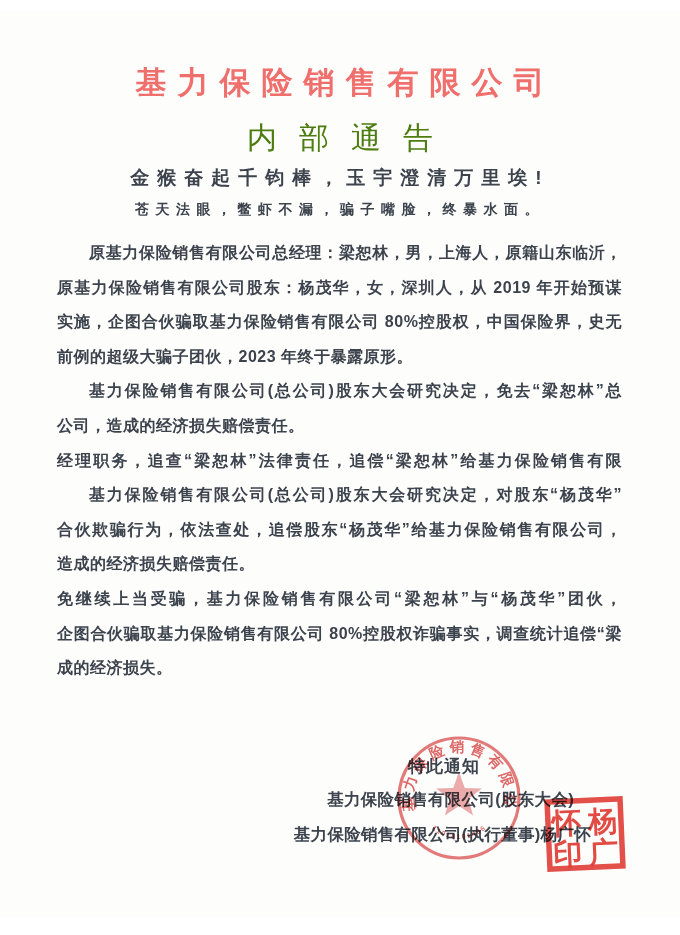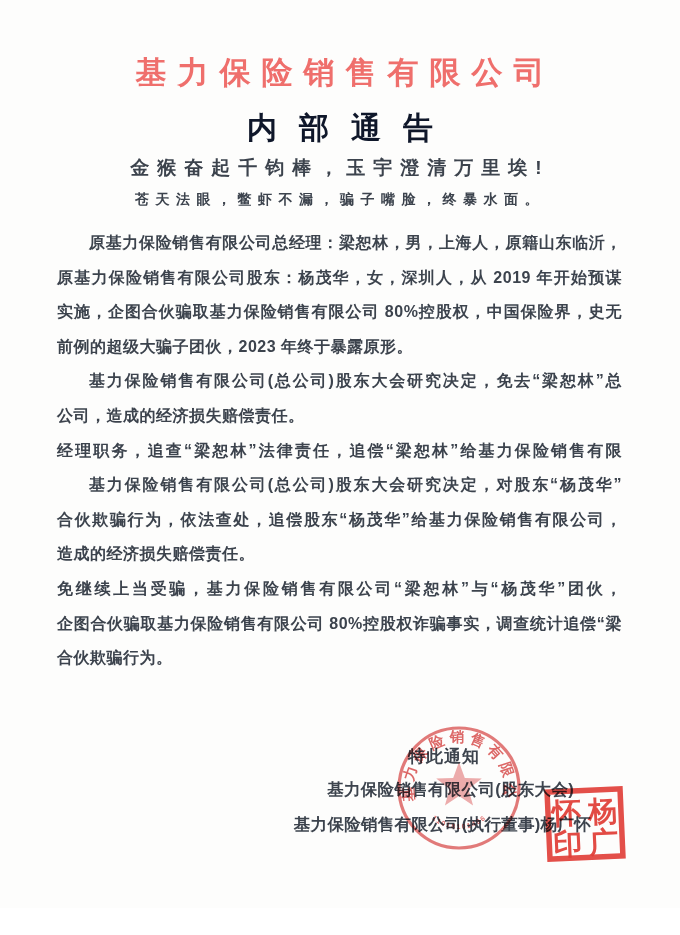--- a/index.html
+++ b/index.html
@@ -3,33 +3,34 @@
 <meta charset="utf-8">
 <style>
   html,body{margin:0;padding:0;}
   .page{
     position:relative;
     width:680px;height:908px;
     background:#fdfdfc;
     overflow:hidden;
     font-family:"Liberation Sans","DejaVu Sans",sans-serif;
     color:#3c434d;
+    margin-top:10px;
   }
   
   .title1{
     position:absolute;top:52px;left:0;width:100%;
     text-align:center;
     font-size:31px;font-weight:700;letter-spacing:11px;text-indent:11px;
     color:#ef6f6c;
   }
   .title2{
     position:absolute;top:108px;left:0;width:100%;
     text-align:center;
-    font-size:30px;font-weight:700;letter-spacing:22px;text-indent:22px;
-    color:#0f172a;
+    font-size:30px;font-weight:400;letter-spacing:22px;text-indent:22px;
+    color:#4d7c0f;
   }
   
   .slogan1{
     position:absolute;top:155px;left:0;width:100%;
     text-align:center;font-size:19px;font-weight:700;letter-spacing:8px;
   }
   .slogan2{
     position:absolute;top:191px;left:0;width:100%;
     text-align:center;font-size:14px;font-weight:700;letter-spacing:6.5px;
   }
@@ -89,21 +90,21 @@
     <div class="ln">实施，企图合伙骗取基力保险销售有限公司 80%控股权，中国保险界，史无</div>
     <div class="ln end">前例的超级大骗子团伙，2023 年终于暴露原形。</div>
     <div class="ln ind">基力保险销售有限公司(总公司)股东大会研究决定，免去“梁恕林”总</div>
     <div class="ln end">公司，造成的经济损失赔偿责任。</div>
     <div class="ln">经理职务，追查“梁恕林”法律责任，追偿“梁恕林”给基力保险销售有限</div>
     <div class="ln ind">基力保险销售有限公司(总公司)股东大会研究决定，对股东“杨茂华”</div>
     <div class="ln">合伙欺骗行为，依法查处，追偿股东“杨茂华”给基力保险销售有限公司，</div>
     <div class="ln end">造成的经济损失赔偿责任。</div>
     <div class="ln">免继续上当受骗，基力保险销售有限公司“梁恕林”与“杨茂华”团伙，</div>
     <div class="ln">企图合伙骗取基力保险销售有限公司 80%控股权诈骗事实，调查统计追偿“梁</div>
-    <div class="ln end">合伙欺骗行为。</div>
+    <div class="ln end">成的经济损失。</div>
   </div>
 
   <div class="sig sig-closing">特此通知</div>
   <div class="sig sig-org1">基力保险销售有限公司(股东大会)</div>
   <div class="sig sig-org2">基力保险销售有限公司(执行董事)杨广怀</div>
 
   <svg class="round-seal" viewBox="0 0 130 130" xmlns="http://www.w3.org/2000/svg">
     <defs>
       <path id="arcTop" d="M 21.8 80.7 A 46 46 0 1 1 108.2 80.7"></path>
       <path id="arcBottom" d="M 33.6 91.4 A 41 41 0 0 0 96.4 91.4"></path>

